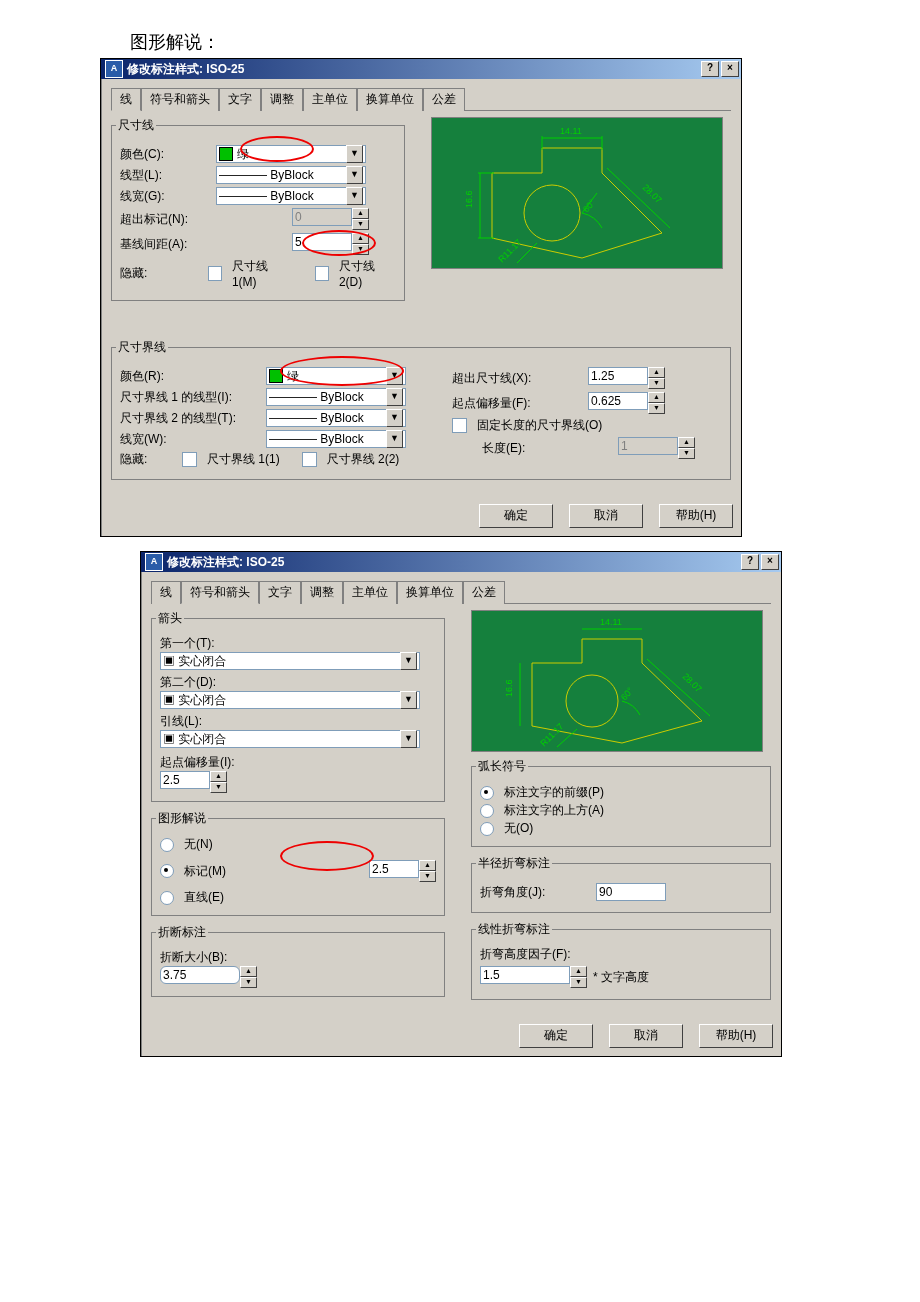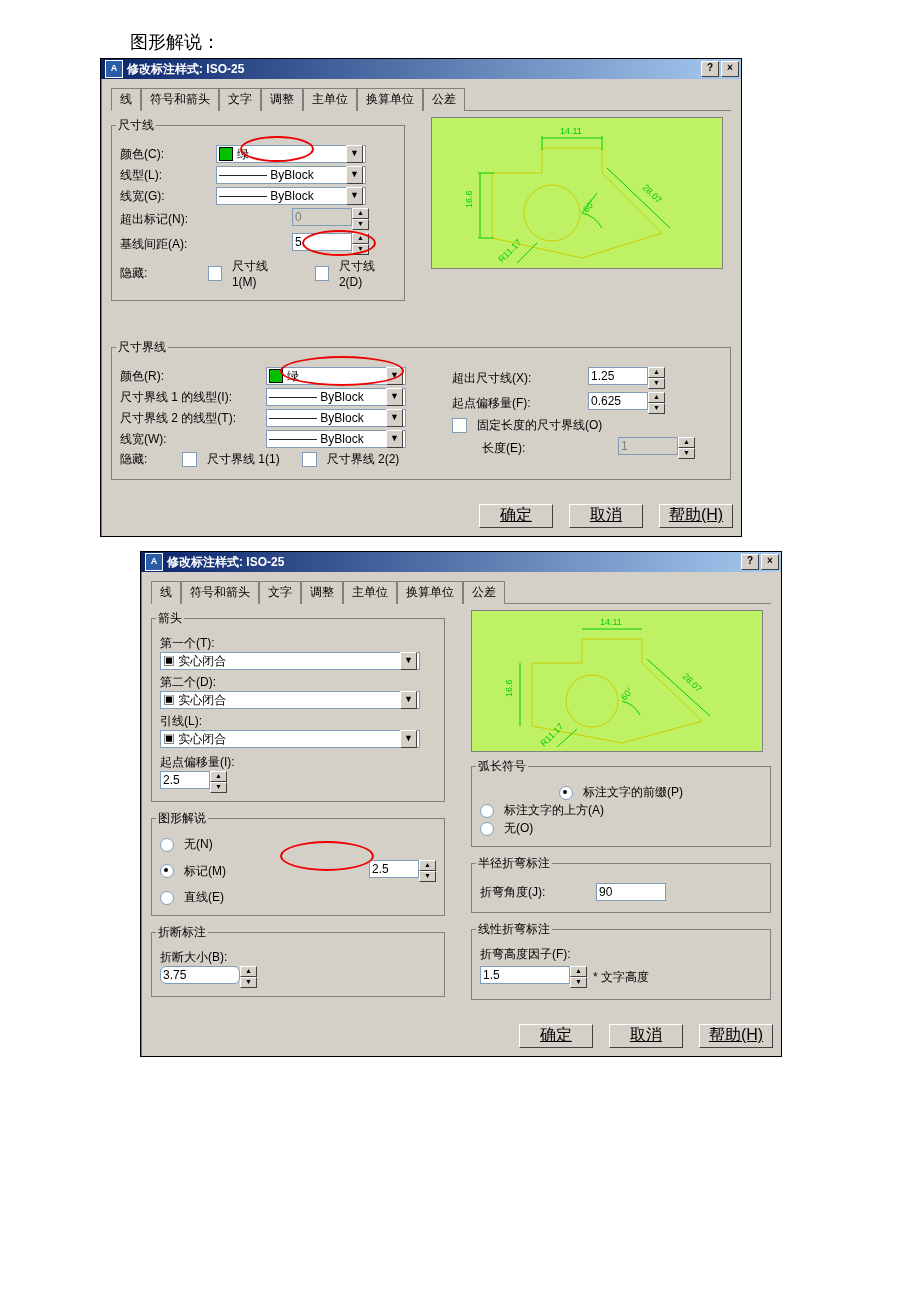--- a/index.html
+++ b/index.html
@@ -143,34 +143,34 @@
   .chk {
     width:13px;height:13px;border:1px solid #7f9db9;background:#fff;display:inline-block;margin-right:4px;vertical-align:middle;
   }
   .rad {
     width:12px;height:12px;border:1px solid #7f9db9;border-radius:50%;background:#fff;display:inline-block;margin-right:4px;vertical-align:middle;position:relative;
   }
   .rad.sel::after{
     content:"";position:absolute;left:3px;top:3px;width:4px;height:4px;background:#000;border-radius:50%;
   }
   .preview {
-    background:#bef264;
+    background:#15803d;
     width:290px; height:150px;
     position:relative;
     border:1px solid #808080;
   }
   .btnrow {
     display:flex; justify-content:flex-end; gap:16px; padding:6px 8px 8px 8px;
   }
   .btn {
     min-width:72px; height:22px;
     background:#d4d0c8;
     border:1px solid #fff;
     border-right-color:#404040;border-bottom-color:#404040;
-    text-align:center; line-height:20px; font-size:16px;text-decoration:underline;
+    text-align:center; line-height:20px; font-size:12px;
   }
   .redcircle {
     position:absolute;border:2px solid #e00;border-radius:50%;pointer-events:none;
   }
   .arrow-cursor{
     position:absolute; width:0;height:0;
     border-left:6px solid transparent;border-right:6px solid transparent;border-bottom:10px solid #000;
     transform:rotate(-20deg);
   }
   .watermark {
@@ -515,21 +515,21 @@
                   <text x="40" y="86" transform="rotate(-90 40 86)">16.6</text>
                   <text x="210" y="66" transform="rotate(44 210 66)">28.07</text>
                   <text x="153" y="90" transform="rotate(-50 153 90)">60°</text>
                   <text x="72" y="136" transform="rotate(-45 72 136)">R11.17</text>
                 </g>
               </svg>
             </div>
 
             <fieldset class="group" style="margin-top:6px;">
               <legend>弧长符号</legend>
-              <div class="row" style="margin:1px 0;justify-content:center;">
+              <div class="row" style="margin:1px 0;">
                   <span class="rad sel"></span>
                   <span>标注文字的前缀(P)</span>
                 </div>
               <div class="row" style="margin:1px 0;">
                   <span class="rad"></span>
                   <span>标注文字的上方(A)</span>
                 </div>
               <div class="row" style="margin:1px 0;">
                   <span class="rad"></span>
                   <span>无(O)</span>

